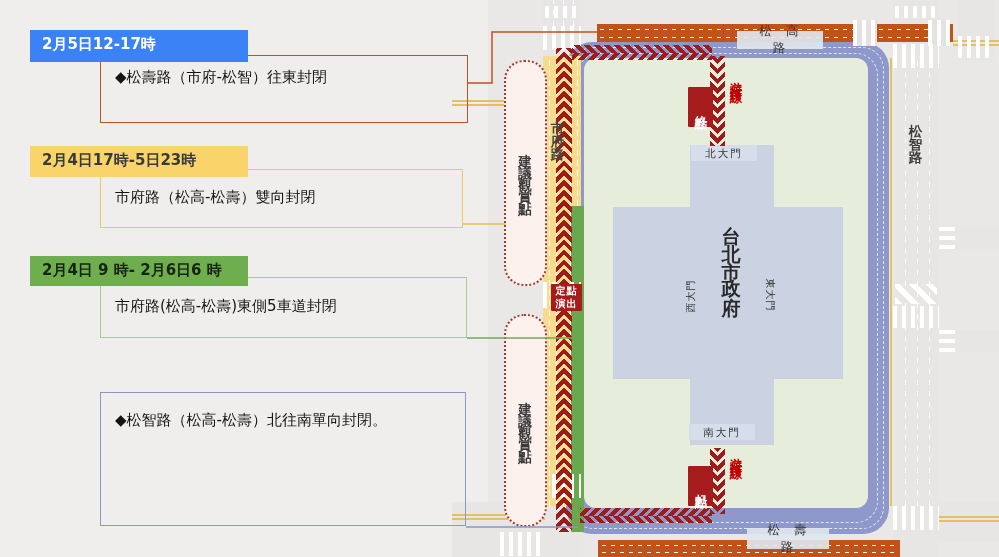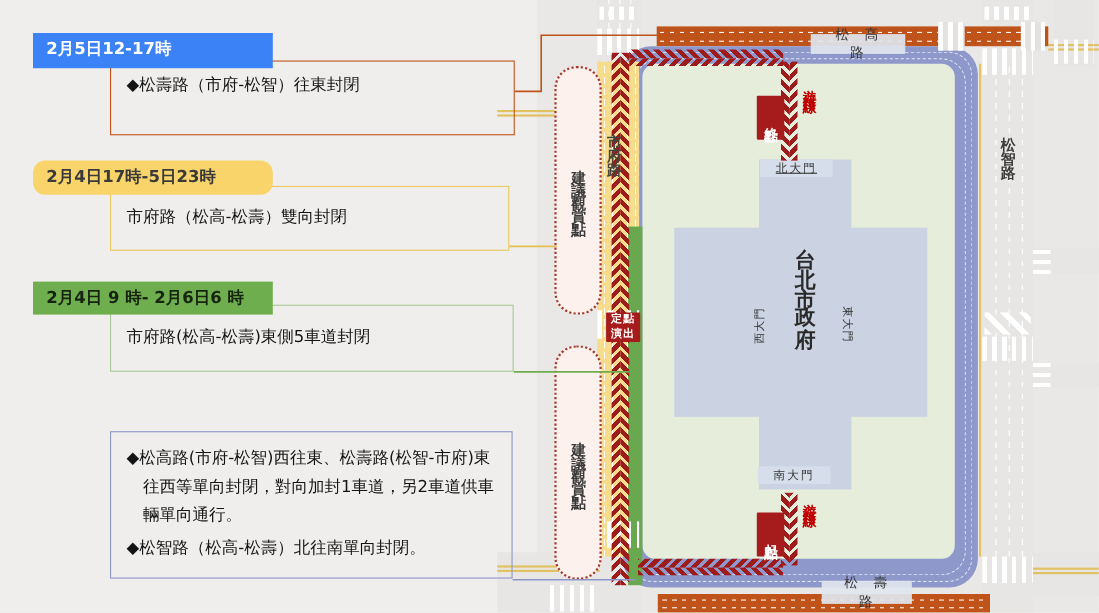--- a/index.html
+++ b/index.html
@@ -121,21 +121,21 @@
   <div class="abs zebra-v" style="left:958px;top:36px;width:36px;height:22px;"></div>
   <div class="abs zebra-h" style="left:939px;top:225px;width:16px;height:24px;"></div>
   <div class="abs zebra-h" style="left:939px;top:330px;width:16px;height:22px;"></div>
   <div class="abs zebra-v" style="left:545px;top:6px;width:36px;height:12px;"></div>
   <div class="abs zebra-v" style="left:895px;top:6px;width:42px;height:12px;"></div>
 
   <div class="abs bldg" style="left:690px;top:145px;width:84px;height:300px;"></div>
   <div class="abs bldg" style="left:613px;top:207px;width:230px;height:172px;"></div>
   <div class="abs vtext bldg-name" style="left:722px;top:210px;">台北市政府</div>
 
-  <div class="abs gate" style="left:691px;top:145px;width:66px;height:16px;text-decoration:underline;">北大門</div>
+  <div class="abs gate" style="left:691px;top:145px;width:66px;height:16px;">北大門</div>
   <div class="abs gate" style="left:689px;top:424px;width:66px;height:16px;">南大門</div>
   <div class="abs gate-rot" style="left:669px;top:289px;width:44px;height:14px;transform:rotate(-90deg);">西大門</div>
   <div class="abs gate-rot" style="left:748px;top:288px;width:44px;height:14px;transform:rotate(90deg);">東大門</div>
 
   <div class="abs chev chev-up" style="left:556px;top:48px;width:16px;height:484px;"></div>
   <div class="abs chev chev-right" style="left:572px;top:45px;width:140px;height:15px;"></div>
   <div class="abs chev chev-down" style="left:710px;top:56px;width:15px;height:90px;"></div>
   <div class="abs chev chev-down" style="left:710px;top:448px;width:15px;height:66px;"></div>
   <div class="abs chev chev-left" style="left:580px;top:508px;width:132px;height:15px;"></div>
 
@@ -160,32 +160,31 @@
   <div class="abs roadlab-h" style="left:737px;top:31px;width:86px;height:18px;">松高路</div>
   <div class="abs roadlab-h" style="left:747px;top:528px;width:82px;height:21px;">松壽路</div>
   <div class="abs vtext roadlab-v" style="left:549px;top:110px;">市府路</div>
   <div class="abs vtext roadlab-v" style="left:907px;top:113px;color:#3c3c3c;">松智路</div>
 
   <div class="abs hdr" style="left:30px;top:30px;width:218px;height:32px;background:#3b82f6;color:#fff;">2月5日12-17時</div>
   <div class="abs bdy" style="left:100px;top:55px;width:368px;height:68px;border-color:#c0531a;padding:8px 6px 6px 14px;">
     <div class="ln">◆松壽路（市府-松智）往東封閉</div>
   </div>
 
-  <div class="abs hdr" style="left:30px;top:146px;width:218px;height:31px;background:#f9d46a;color:#3a3a3a;border-radius:11px;">2月4日17時-5日23時</div>
+  <div class="abs hdr" style="left:30px;top:146px;width:218px;height:31px;background:#f9d46a;color:#3a3a3a;">2月4日17時-5日23時</div>
   <div class="abs bdy" style="left:100px;top:169px;width:363px;height:59px;border-color:#ecc95c;padding:14px 6px 6px 14px;">
     <div class="ln">市府路（松高-松壽）雙向封閉</div>
   </div>
 
   <div class="abs hdr" style="left:30px;top:256px;width:218px;height:30px;background:#6fae4e;color:#17240f;">2月4日 9 時- 2月6日6 時</div>
   <div class="abs bdy" style="left:100px;top:277px;width:367px;height:61px;border-color:#a8cb96;padding:15px 6px 6px 14px;">
     <div class="ln">市府路(松高-松壽)東側5車道封閉</div>
   </div>
 
   <div class="abs bdy" style="left:100px;top:392px;width:366px;height:134px;border-color:#8d96c8;padding:10px 8px 6px 14px;">
-    <div class="wrapln">◆松高路(市府-松智)西往東、松壽路(松智-市府)東往西等單向封閉，對向加封1車道，另2車道供車輛單向通行。</div>
     <div class="wrapln" style="margin-top:4px;">◆松智路（松高-松壽）北往南單向封閉。</div>
   </div>
 
   <svg class="connectors" width="999" height="557">
     <polyline points="468,83 492,83 492,32 598,32" fill="none" stroke="#c0531a" stroke-width="1.5"></polyline>
     <polyline points="463,224 506,224" fill="none" stroke="#e5bf4e" stroke-width="1.5"></polyline>
     <polyline points="467,338 572,338" fill="none" stroke="#6fae4e" stroke-width="1.5"></polyline>
     <polyline points="466,527 578,527" fill="none" stroke="#8d96c8" stroke-width="1.5"></polyline>
   </svg>
 

